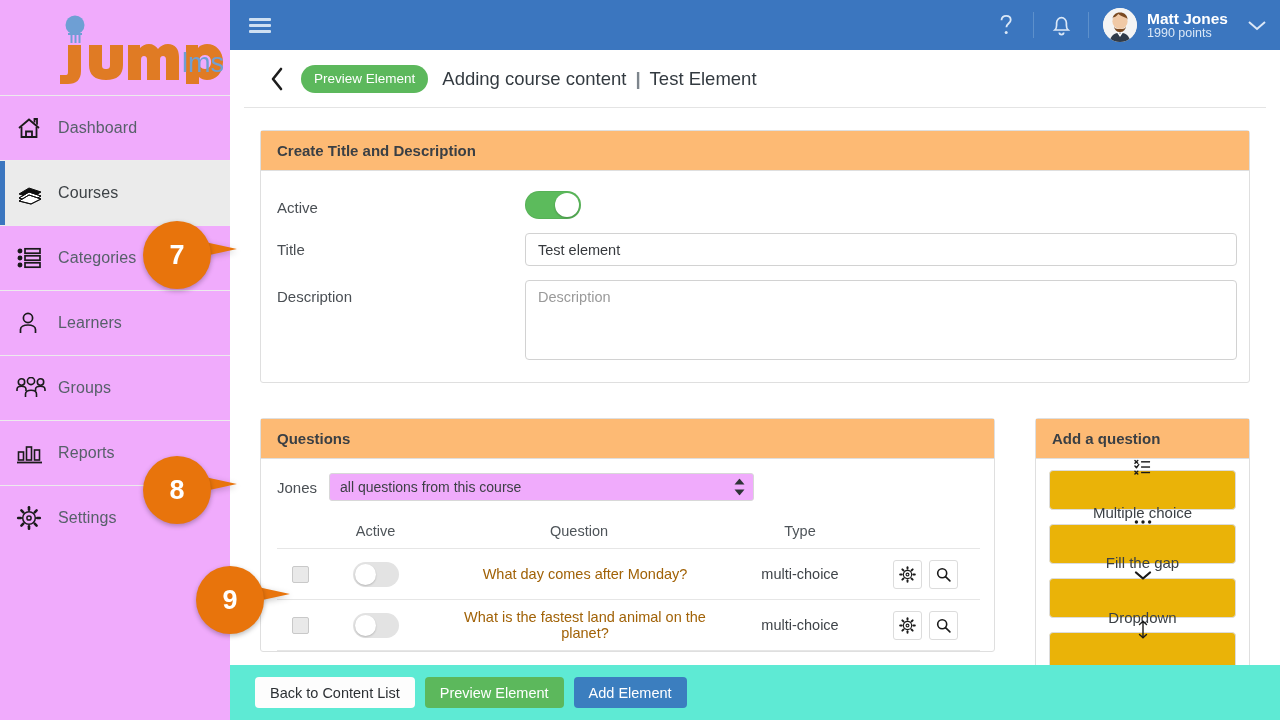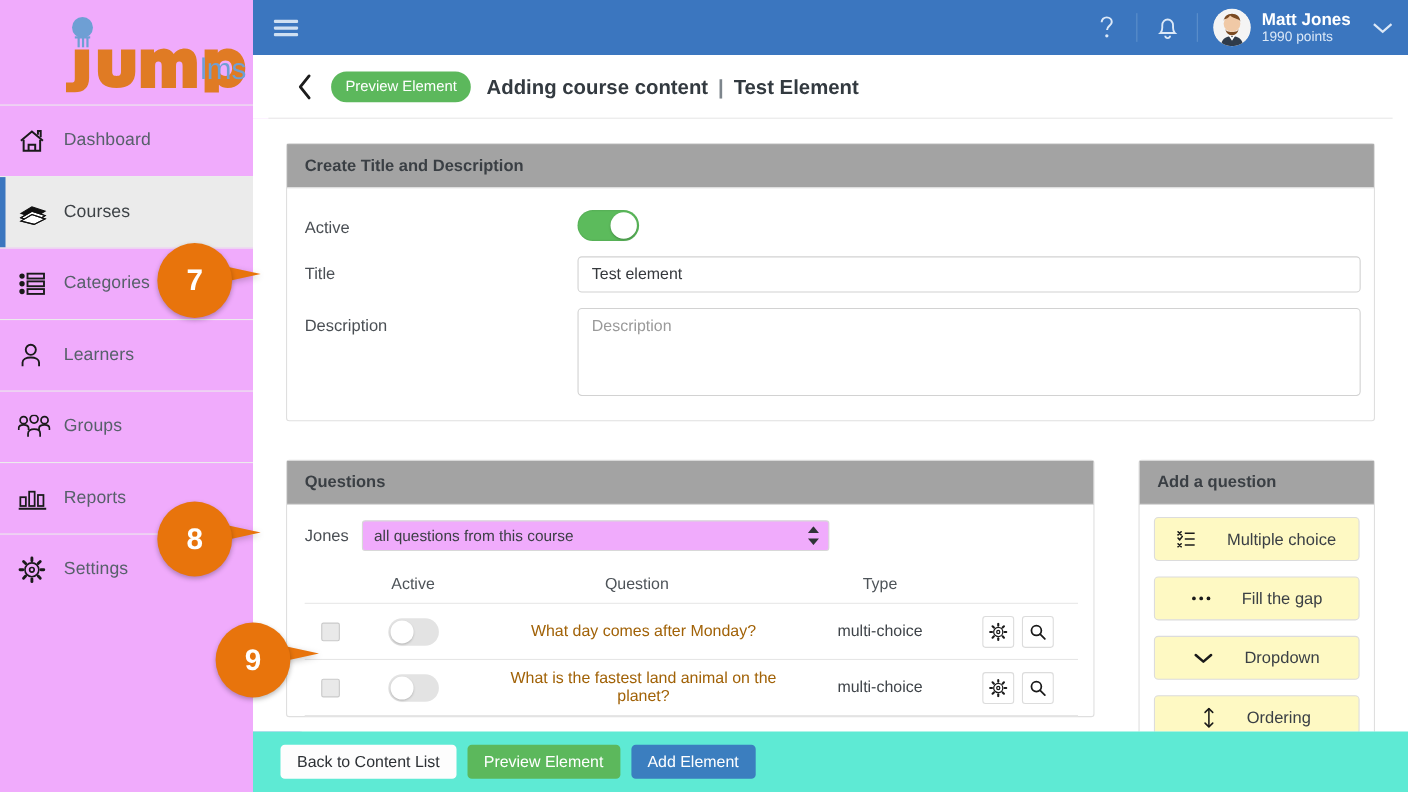--- a/index.html
+++ b/index.html
@@ -110,39 +110,39 @@
     width: 30px; height: 30px; cursor: pointer;
     display: flex; align-items: center; justify-content: center;
     color: #222; margin-right: 9px;
   }
   .pill-preview {
     background: #5cb85c; color: #fff;
     font-size: 13.5px; padding: 6px 13px 7px;
     border-radius: 16px; cursor: pointer; white-space: nowrap;
   }
   .crumb-title {
-    font-size: 18.5px; font-weight: 700; color: #333a40;
+    font-size: 18.5px; font-weight: 400; color: #333a40;
     margin-left: 14px; white-space: nowrap;
   }
   .crumb-sep { color: #7d858c; font-weight: 700; margin: 0 9px; font-size: 18.5px; }
 
   
   #content {
     position: absolute; left: 230px; top: 108px;
     width: 1050px; height: 557px;
     background: #ffffff;
     overflow: hidden;
   }
   .panel {
     background: #fff;
     border: 1px solid #dfdfdf;
     border-radius: 3px;
   }
   .panel-head {
-    background: #a3a3a3;
+    background: #fdba74;
     padding: 11px 16px;
     font-size: 15px; font-weight: 700; color: #3a3f44;
     border-bottom: 1px solid #dfdfdf;
   }
 
   
   #card-title-desc {
     position: absolute; left: 30px; top: 22px; width: 990px;
   }
   .form-row { display: flex; align-items: flex-start; padding: 0 0 0 16px; }
@@ -251,24 +251,25 @@
     cursor: pointer; color: #1d1d1d;
   }
 
   
   #card-add-question {
     position: absolute; left: 805px; top: 310px; width: 215px;
   }
   .aq-body { padding: 11px 13px 13px; }
   .aq-btn {
     width: 100%; height: 40px; margin-bottom: 14px;
-    background: #fef9c3; border: 1px solid #dcdcdc; border-radius: 4px;
+    background: #eab308; border: 1px solid #dcdcdc; border-radius: 4px;
     display: flex; align-items: center; justify-content: center; gap: 28px;
     font-size: 15px; color: #3b4045; cursor: pointer;
     font-family: "Liberation Sans", sans-serif;
+    flex-direction: column;
   }
   .aq-btn:last-child { margin-bottom: 0; }
   .aq-ico { display: flex; align-items: center; color: #1d1d1d; }
 
   
   #bottombar {
     position: absolute; left: 230px; top: 665px;
     width: 1050px; height: 55px;
     background: #5eead4;
     display: flex; align-items: center;

